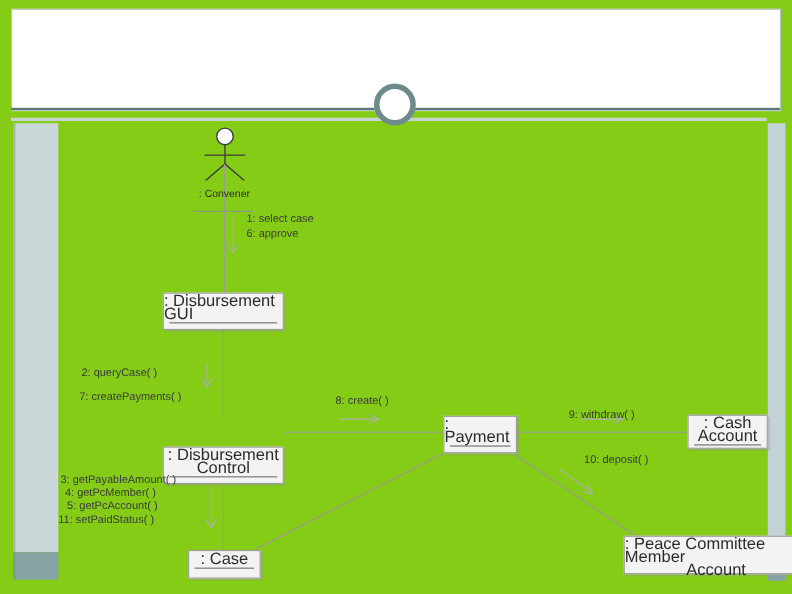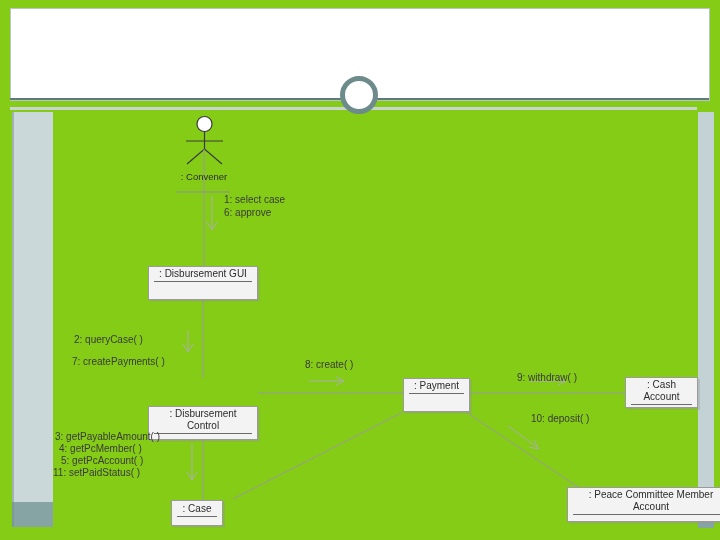--- a/index.html
+++ b/index.html
@@ -19,21 +19,21 @@
   .bar-left-light{left:12px;top:112px;width:39px;height:390px;background:#cbd8da;border-left:2px solid #9fb2b4;}
   .bar-left-dark{left:12px;top:502px;width:39px;height:25px;background:#87a4a4;border-left:2px solid #7d9898;}
   .bar-right-light{left:698px;top:112px;width:16px;height:390px;background:#c3d2d4;}
   .bar-right-dark{left:698px;top:502px;width:16px;height:26px;background:#87a4a4;}
   
   .diagram{position:absolute;left:0;top:0;width:720px;height:540px;}
   .lines-svg{position:absolute;left:0;top:0;width:720px;height:540px;z-index:1;pointer-events:none;}
   .obj{position:absolute;background:#f3f3f3;border:1px solid #9a9a9a;
     box-shadow:2px 2px 0 rgba(150,150,150,0.35);
     display:flex;flex-direction:column;align-items:center;justify-content:flex-start;
-    padding-top:1px;font-size:10px;line-height:12px;color:#2b2b2b;z-index:2;box-sizing:border-box;}
+    padding-top:1px;font-size:15px;line-height:12px;color:#2b2b2b;z-index:2;box-sizing:border-box;}
   .obj-underline{height:1px;background:#6b6b6b;align-self:stretch;margin:1px 5px 0 5px;}
   .msg{position:absolute;font-size:10px;line-height:12px;color:#3a3a3a;white-space:nowrap;z-index:2;}
   .actor-label{position:absolute;left:168px;top:171px;width:72px;text-align:center;
     font-size:9.5px;color:#2b2b2b;z-index:2;}
 </style>
 </head>
 <body>
 
 <div class="slide">
 
@@ -114,21 +114,21 @@
       <span>: Payment</span>
       <div class="obj-underline"></div>
     </div>
 
     <div class="obj" style="left:625px;top:377px;width:73px;height:31px;">
       <span>: Cash</span>
       <span>Account</span>
       <div class="obj-underline"></div>
     </div>
 
-    <div class="obj" style="left:171px;top:500px;width:52px;height:26px;padding-top:2px;">
+    <div class="obj" style="left:171px;top:500px;width:66px;height:26px;padding-top:2px;">
       <span>: Case</span>
       <div class="obj-underline"></div>
     </div>
 
     <div class="obj" style="left:527px;top:487px;width:168px;height:35px;margin-left:40px;">
       <span>: Peace Committee Member</span>
       <span>Account</span>
       <div class="obj-underline"></div>
     </div>
 

